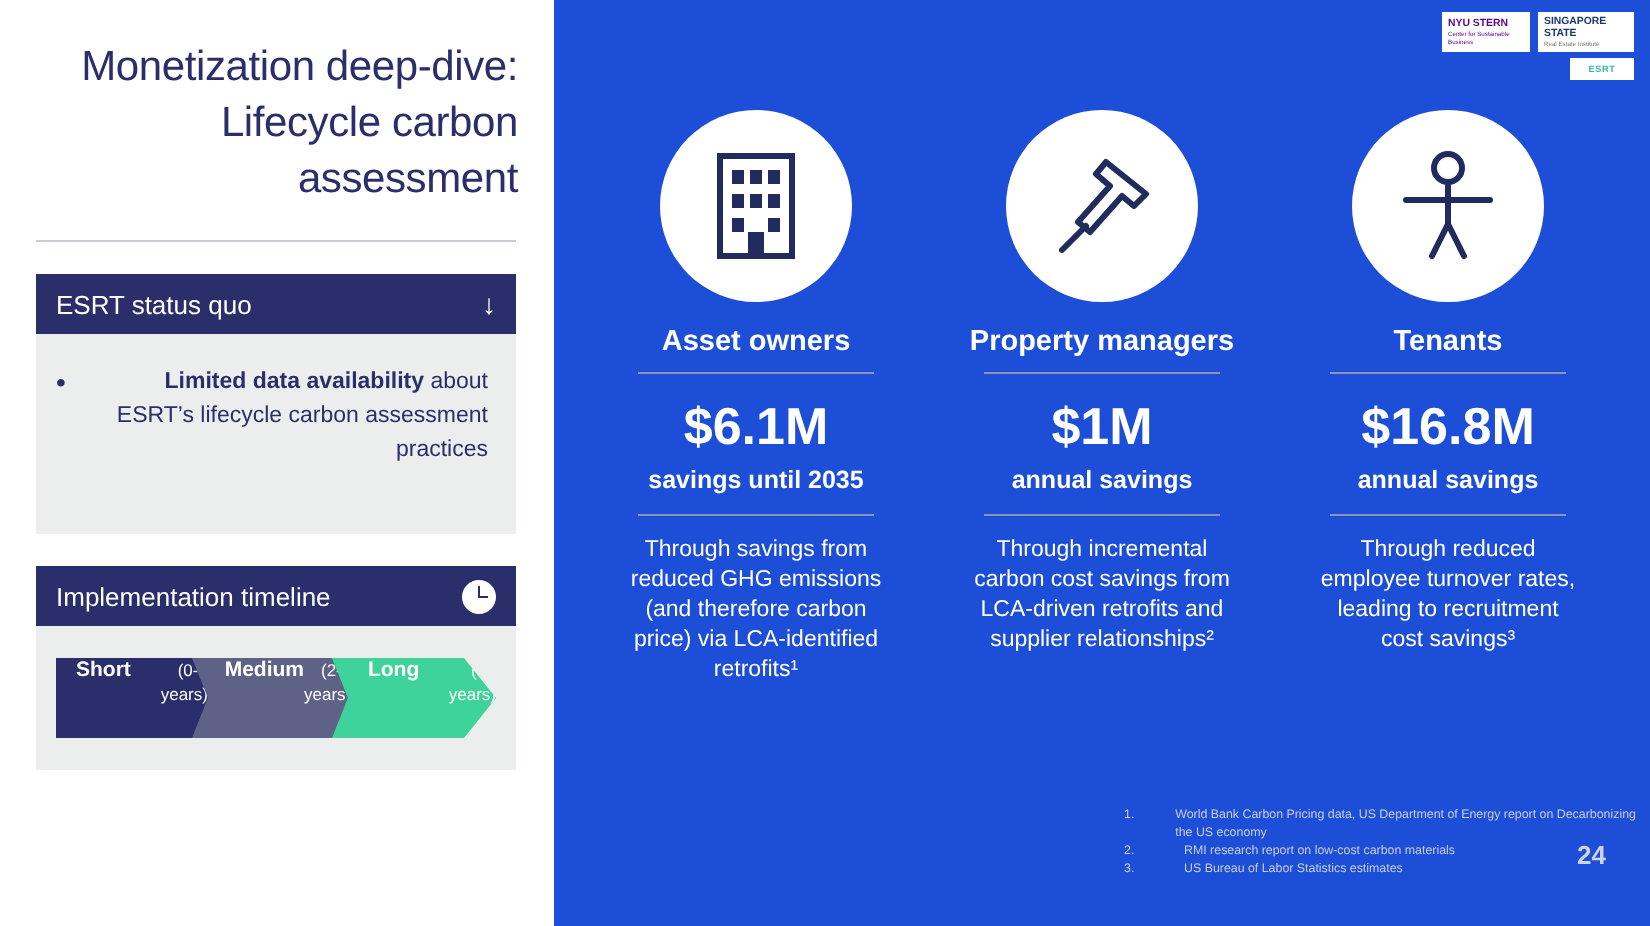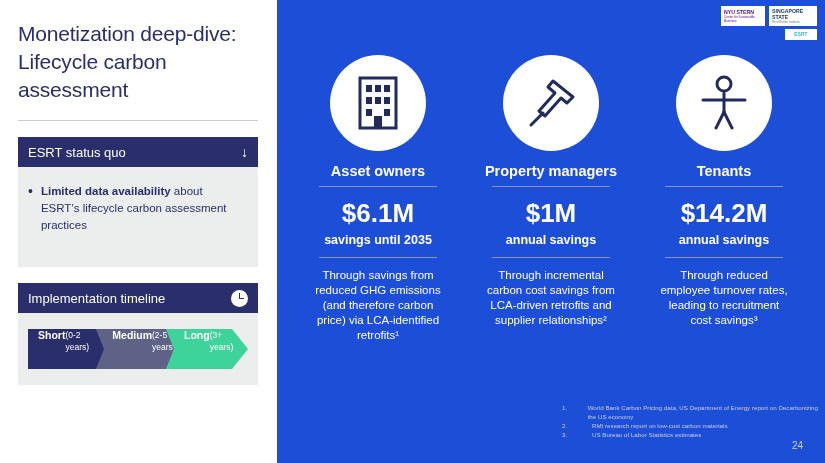--- a/index.html
+++ b/index.html
@@ -20,20 +20,21 @@
     display: flex;
   }
   
   .left {
     position: relative;
     width: 277px;
     height: 463px;
     background: #ffffff;
     box-sizing: border-box;
     padding: 18px 18px 0 18px;
+    text-align: right;
   }
   .title {
     color: #2a2f6b;
     font-size: 21px;
     line-height: 28px;
     font-weight: 400;
     margin: 2px 0 0 0;
     letter-spacing: -0.2px;
   }
   .title-rule {
@@ -317,23 +318,24 @@
     display: flex;
     gap: 0;
   }
   .fn-num {
     width: 30px;
     display: inline-block;
   }
   .page-num {
     position: absolute;
     right: 22px;
-    bottom: 12px;
+    bottom: 28px;
     color: #cfd3e4;
-    font-size: 10px;
+    font-size: 13px;
+    font-weight: bold;
   }
 </style>
 </head>
 <body>
 
 <div class="slide">
 
   <div class="left">
     <div class="title">Monetization deep-dive: Lifecycle carbon assessment</div>
     <div class="title-rule"></div>
@@ -440,21 +442,21 @@
             <g fill="none" stroke="#212b5e" stroke-width="3" stroke-linecap="round">
               <path d="M27 19 L27 38"></path>
               <path d="M6 26 L48 26"></path>
               <path d="M27 38 L19 54"></path>
               <path d="M27 38 L35 54"></path>
             </g>
           </svg>
         </div>
         <div class="col-label">Tenants</div>
         <div class="col-rule"></div>
-        <div class="col-value">$14.2M</div>
+        <div class="col-value">$16.8M</div>
         <div class="col-value-sub">annual savings</div>
         <div class="col-rule2"></div>
         <div class="col-desc">Through reduced employee turnover rates, leading to recruitment cost savings³</div>
       </div>
 
     </div>
 
     <div class="footnotes">
       <div class="fn-row">
         <span class="fn-num">1.</span>

